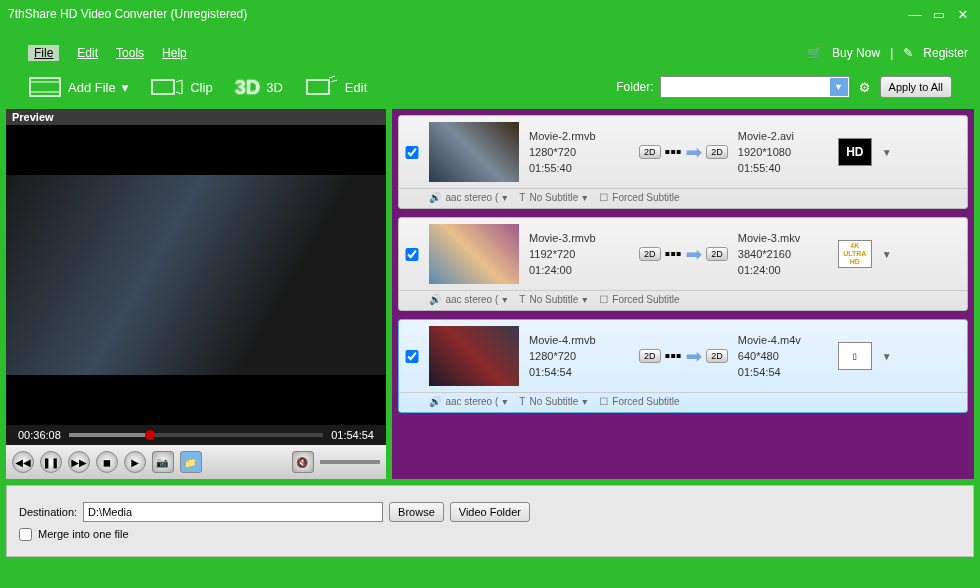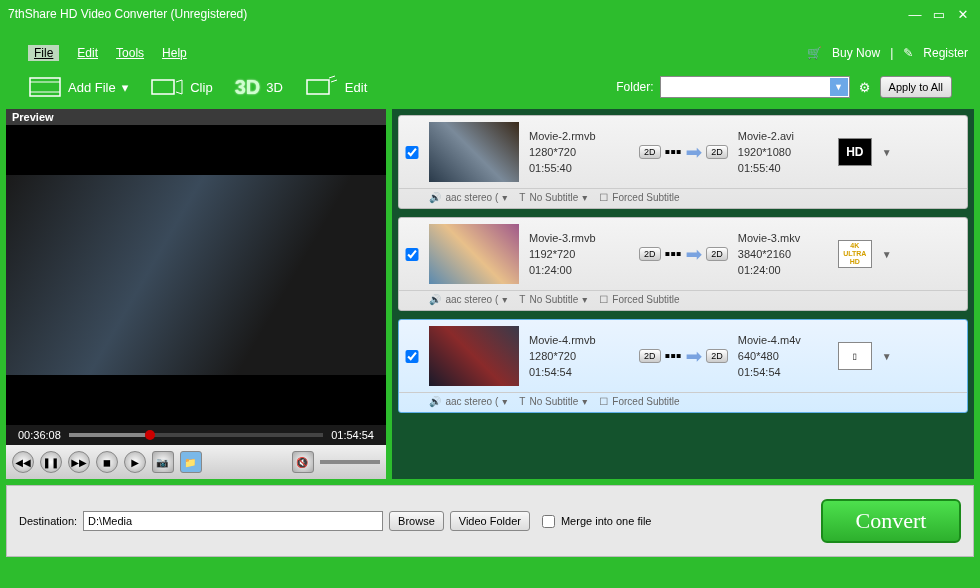--- a/index.html
+++ b/index.html
@@ -26,21 +26,21 @@
 .preview-video .frame { width: 100%; height: 200px; background: linear-gradient(120deg, #1a1a1a 0%, #3a4a5a 40%, #1a1a1a 70%); position: relative; }
 .preview-seek { display: flex; align-items: center; padding: 4px 12px; gap: 8px; color: #fff; font-size: 11px; background: #1a1a1a; }
 .seek-bar { flex: 1; height: 4px; background: #444; position: relative; }
 .seek-bar .prog { position: absolute; left: 0; top: 0; height: 100%; width: 30%; background: #888; }
 .seek-bar .knob { position: absolute; left: 30%; top: -3px; width: 10px; height: 10px; background: #c00; border-radius: 50%; }
 .preview-controls { background: linear-gradient(#f0f0f0,#ccc); height: 34px; display: flex; align-items: center; padding: 0 6px; gap: 6px; }
 .pc-btn { width: 22px; height: 22px; background: radial-gradient(#fff,#aaa); border-radius: 50%; border: 1px solid #888; cursor: pointer; display: flex; align-items: center; justify-content: center; font-size: 10px; }
 .pc-btn.sq { border-radius: 3px; }
 .vol-bar { width: 60px; height: 4px; background: #888; }
 
-.file-list { flex: 1; display: flex; flex-direction: column; gap: 8px; background: #14532d; padding: 6px; overflow: hidden; }
+.file-list { flex: 1; display: flex; flex-direction: column; gap: 8px; background: #701a75; padding: 6px; overflow: hidden; }
 .file-item { background: linear-gradient(#f4f4f4,#e4e4e4); border: 1px solid #bbb; border-radius: 3px; display: flex; flex-direction: column; }
 .file-item.selected { border: 1px solid #5fb0e8; background: linear-gradient(#eaf4ff,#d4ecff); }
 .file-row { display: flex; align-items: center; padding: 6px; gap: 10px; }
 .file-chk { width: 14px; }
 .thumb { width: 90px; height: 60px; background: #345; }
 .thumb.t1 { background: linear-gradient(45deg,#2a3a4a,#7a8a9a,#3a2a1a); }
 .thumb.t2 { background: linear-gradient(45deg,#5a8ab0,#e8c08a,#a05a8a); }
 .thumb.t3 { background: linear-gradient(45deg,#1a1a2a,#8a2a2a,#3a3a4a); }
 .file-info { font-size: 11px; line-height: 16px; color: #333; width: 100px; }
 .conv-arrow { display: flex; align-items: center; gap: 4px; }
@@ -48,21 +48,21 @@
 .arrow-icon { color: #7aa3e0; font-size: 20px; }
 .out-info { font-size: 11px; line-height: 16px; color: #333; width: 90px; }
 .format-badge { width: 34px; height: 28px; border: 1px solid #888; display: flex; align-items: center; justify-content: center; font-size: 8px; background: #fff; }
 .format-badge.hd { background: #000; color: #fff; font-weight: bold; font-size: 12px; }
 .format-badge.uhd { color: #d4a000; font-weight: bold; font-size: 7px; line-height: 8px; text-align: center; }
 .drop-arrow { width: 14px; font-size: 10px; color: #666; cursor: pointer; }
 .file-sub { display: flex; align-items: center; padding: 3px 30px 5px; gap: 12px; font-size: 10px; color: #666; border-top: 1px solid #ccc; }
 .sub-item { display: flex; align-items: center; gap: 4px; }
 
 .bottom { height: 72px; background: #e8e8e8; margin: 6px; padding: 8px 12px; display: flex; align-items: center; border: 1px solid #bbb; }
-.dest-area { display: flex; flex-direction: row; gap: 12px; font-size: 11px; }
+.dest-area { display: flex; flex-direction: column; gap: 6px; font-size: 11px; }
 .dest-row { display: flex; align-items: center; gap: 6px; }
 .dest-input { width: 300px; height: 20px; border: 1px solid #888; background: #fff; padding: 0 4px; font-size: 11px; }
 .small-btn { background: linear-gradient(#f8f8f8,#dcdcdc); border: 1px solid #888; height: 20px; padding: 0 8px; font-size: 11px; cursor: pointer; border-radius: 3px; }
 .convert-btn { margin-left: auto; width: 140px; height: 44px; background: linear-gradient(#4de04d,#2db02d); border: 2px solid #1a8a1a; border-radius: 6px; color: #fff; font-size: 22px; cursor: pointer; display: flex; align-items: center; justify-content: center; font-family: serif; }
 .gear-icon { width: 18px; height: 18px; display: flex; align-items: center; justify-content: center; color: #fff; cursor: pointer; }
 </style>
 </head>
 <body>
 
 <div class="titlebar">
@@ -254,14 +254,13 @@
       <span>Destination:</span>
       <input class="dest-input" value="D:\Media" style="">
       <button class="small-btn">Browse</button>
       <button class="small-btn">Video Folder</button>
     </div>
     <div class="dest-row">
       <input type="checkbox" style="">
       <span>Merge into one file</span>
     </div>
   </div>
-  <div class="convert-btn">Convert</div>
 </div>
 
 </body></html>

